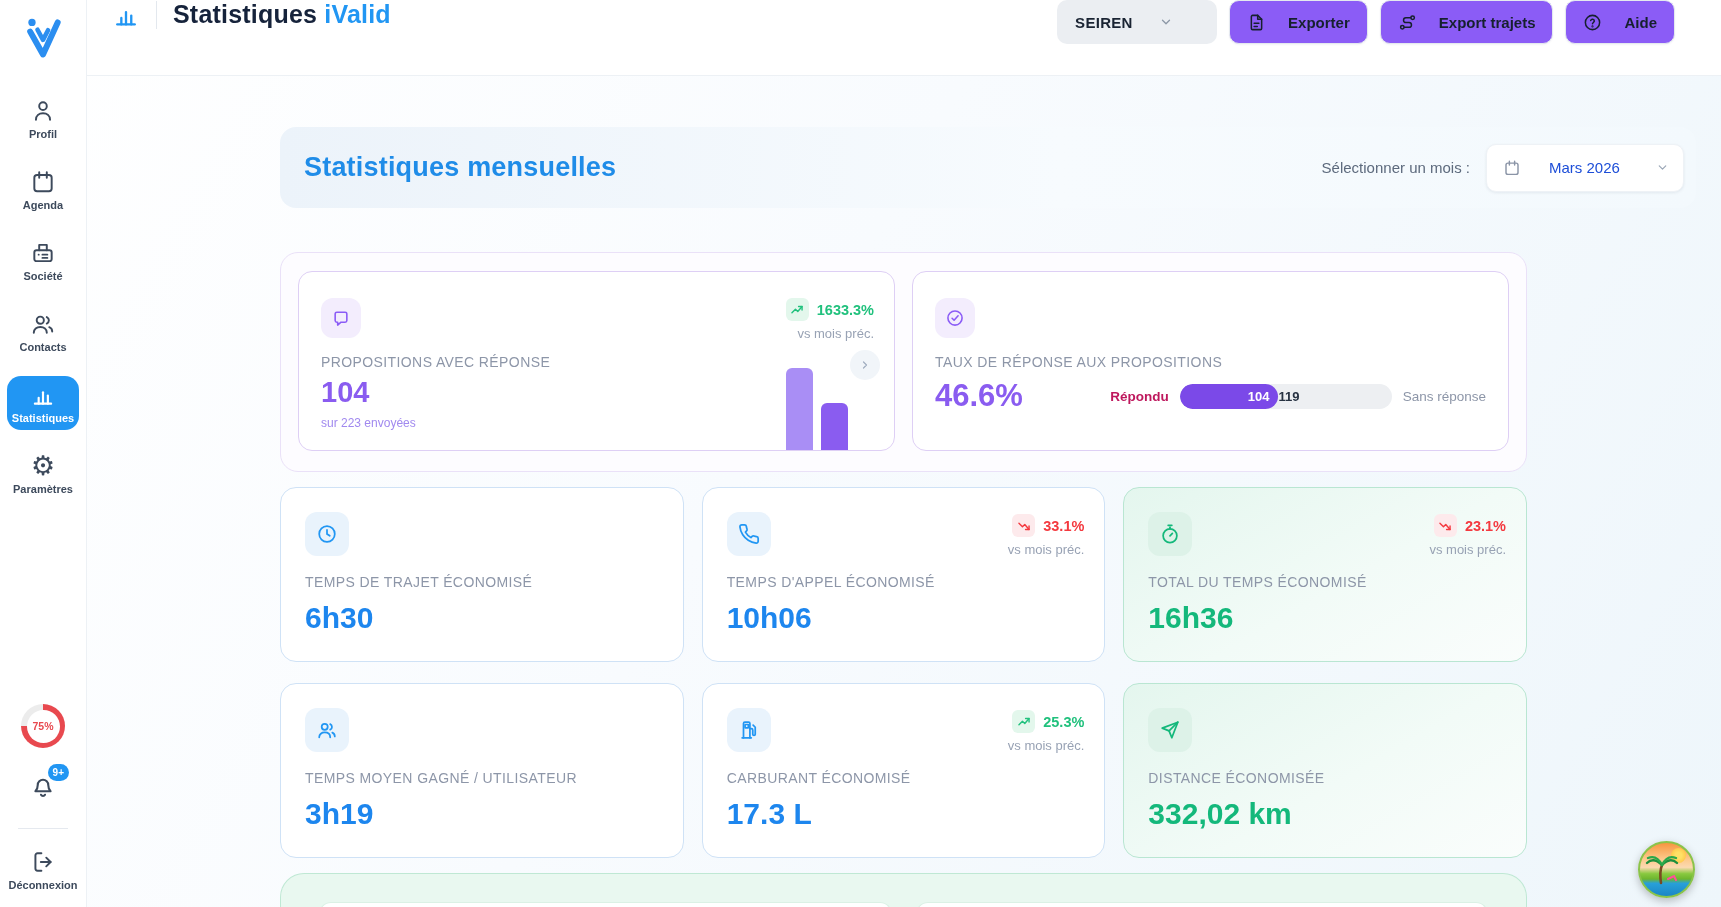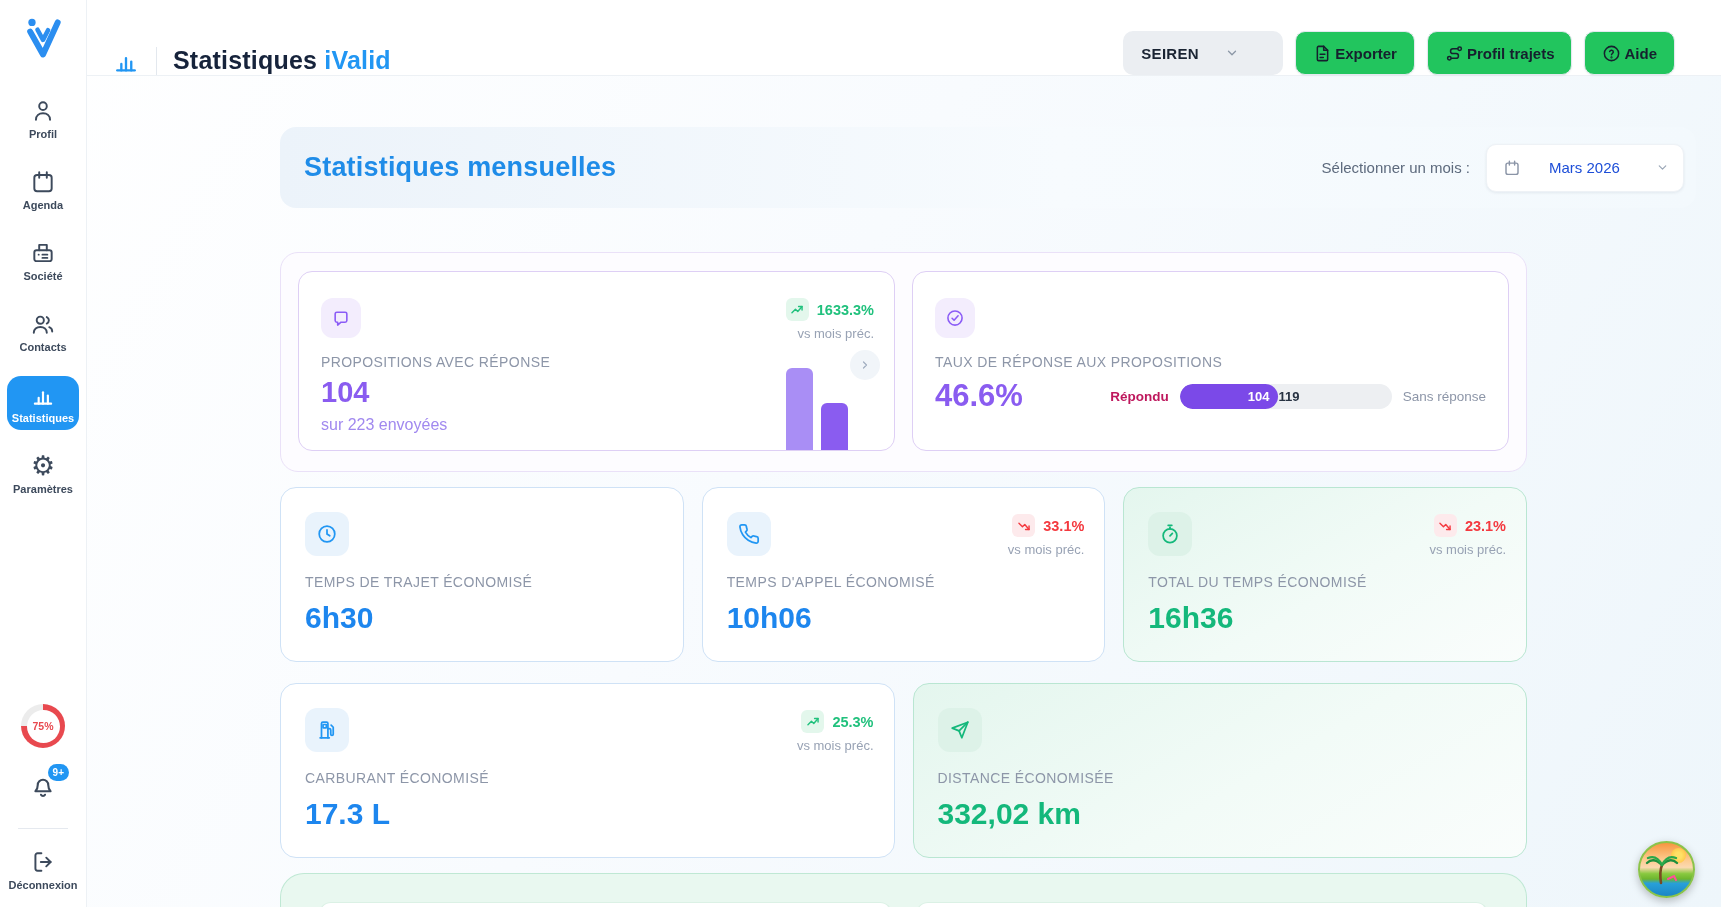--- a/index.html
+++ b/index.html
@@ -3,31 +3,31 @@
 <meta charset="utf-8">
 <style>
   html,body{margin:0;padding:0;background:#fff;}
   .page{position:relative;width:1721px;height:907px;overflow:hidden;
         font-family:"Liberation Sans","DejaVu Sans",sans-serif;
         background:linear-gradient(120deg,#ffffff 0%,#f8fbfe 45%,#eef6fb 100%);}
   svg{display:block;}
 
   
   .header{position:absolute;left:86px;top:0;right:0;height:75px;background:#fff;
-          border-bottom:1px solid #edf1f5;display:flex;align-items:flex-end;z-index:5;}
+          border-bottom:1px solid #edf1f5;display:flex;align-items:flex-start;z-index:5;}
   .title-wrap{display:flex;align-items:center;gap:16px;margin-left:26px;}
   .vdiv{width:1px;height:28px;background:#e3e8ee;}
   .page-title{font-size:25px;font-weight:bold;color:#16233b;letter-spacing:.2px;}
   .page-title .brand{color:#2196f3;}
   .header-actions{margin-left:auto;margin-right:46px;display:flex;align-items:center;gap:12px;}
   .select{min-width:128px;height:44px;background:#ebeef2;border-radius:10px;display:flex;
           align-items:center;gap:26px;padding:0 14px 0 18px;cursor:pointer;}
   .select span{font-size:15px;color:#1a2433;font-weight:600;letter-spacing:.3px;}
-  .hbtn{height:44px;background:#22c55e;border:1px solid #e4e9ef;border-radius:10px;display:flex;
-        align-items:center;gap:3px;padding:0 17px;font-size:15px;font-weight:bold;color:#16202e;
+  .hbtn{height:44px;background:#8b5cf6;border:1px solid #e4e9ef;border-radius:10px;display:flex;
+        align-items:center;gap:22px;padding:0 17px;font-size:15px;font-weight:bold;color:#16202e;
         box-shadow:0 1px 2px rgba(20,40,70,.05);cursor:pointer;font-family:inherit;}
 
   
   .sidebar{position:absolute;left:0;top:0;bottom:0;width:86px;background:#fff;z-index:6;
            border-right:1px solid #edf1f5;display:flex;flex-direction:column;align-items:center;}
   .logo-cell{height:75px;display:flex;align-items:center;justify-content:center;width:100%;}
   .nav-item{width:72px;margin-top:17px;display:flex;flex-direction:column;align-items:center;
             gap:4px;color:#3d4a5c;cursor:pointer;padding:6px 0;border-radius:14px;}
   .nav-item .nav-label{font-size:11px;font-weight:bold;}
   .nav-item.active{background:#2196f3;color:#fff;}
@@ -62,21 +62,21 @@
   .row1{height:220px;box-sizing:border-box;background:#fdfcff;border:1px solid #eae1f8;
         border-radius:18px;padding:18px 17px;display:flex;gap:17px;}
   .pcard{flex:1;height:180px;box-sizing:border-box;background:#fff;border:1px solid #decff5;
          border-radius:14px;padding:26px 22px 0;position:relative;}
   .icon-box{width:40px;height:40px;border-radius:12px;display:grid;place-items:center;}
   .purple-box{background:#f3edfd;}
   .blue-box{background:#e9f3fc;width:44px;height:44px;}
   .green-box{background:#ddf2e8;width:44px;height:44px;}
   .card-label{font-size:14px;color:#8d96a8;letter-spacing:.4px;margin-top:16px;}
   .pvalue{font-size:29px;font-weight:bold;color:#8a5cf0;margin-top:6px;}
-  .psub{font-size:16px;color:#a189ef;margin-top:7px;}
+  .psub{font-size:12px;color:#a189ef;margin-top:7px;}
   .trend{position:absolute;top:26px;right:20px;display:flex;flex-direction:column;align-items:flex-end;}
   .trend-row{display:flex;align-items:center;gap:8px;}
   .trend-ico{width:23px;height:23px;border-radius:6px;display:grid;place-items:center;}
   .t-up{background:#e3f7ec;}
   .t-down{background:#fdeaec;}
   .trend-val{font-size:14.5px;font-weight:bold;}
   .tv-up{color:#21c17d;}
   .tv-down{color:#f4393f;}
   .trend-cap{font-size:13px;color:#98a2b4;margin-top:5px;}
   .chev-circle{position:absolute;top:78px;right:14px;width:30px;height:30px;border-radius:50%;
@@ -235,21 +235,21 @@
             <path d="M9 13h6M9 17h4"></path>
         </svg>
         <span>Exporter</span>
       </button>
       <button class="hbtn">
         <svg width="19" height="19" viewBox="0 0 24 24" fill="none" stroke="#16202e" stroke-width="1.9" stroke-linecap="round">
           <circle cx="5.5" cy="18" r="2.2"></circle>
             <circle cx="18.5" cy="6" r="2.2"></circle>
           <path d="M8 18h6a3 3 0 0 0 0-6h-4a3 3 0 0 1 0-6h6"></path>
         </svg>
-        <span>Profil trajets</span>
+        <span>Export trajets</span>
       </button>
       <button class="hbtn">
         <svg width="19" height="19" viewBox="0 0 24 24" fill="none" stroke="#16202e" stroke-width="1.9" stroke-linecap="round">
           <circle cx="12" cy="12" r="9"></circle>
           <path d="M9.7 9.4a2.4 2.4 0 0 1 4.6.8c0 1.5-2.3 2-2.3 3.3"></path>
           <circle cx="12" cy="16.9" r="0.4" fill="#16202e"></circle>
         </svg>
         <span>Aide</span>
       </button>
     </div>
@@ -392,20 +392,32 @@
               </span>
               <span class="trend-val tv-down">23.1%</span>
             </div>
             <span class="trend-cap">vs mois préc.</span>
           </div>
         </div>
       </section>
 
       <section class="row3 second">
 
+        <div class="scard">
+          <div class="icon-box blue-box">
+            <svg width="22" height="22" viewBox="0 0 24 24" fill="none" stroke="#2196f3" stroke-width="1.9" stroke-linecap="round">
+              <circle cx="9.5" cy="8.5" r="3.3"></circle>
+                <path d="M3.5 20c0-3.4 2.6-5.3 6-5.3s6 1.9 6 5.3"></path>
+              <path d="M15.5 5.6a3.3 3.3 0 0 1 0 6"></path>
+                <path d="M17.8 14.9c1.7.7 2.7 2.2 2.7 4.1"></path>
+            </svg>
+          </div>
+          <div class="card-label">TEMPS MOYEN GAGNÉ / UTILISATEUR</div>
+          <div class="svalue">3h19</div>
+        </div>
 
         <div class="scard">
           <div class="icon-box blue-box">
             <svg width="22" height="22" viewBox="0 0 24 24" fill="none" stroke="#2196f3" stroke-width="1.9" stroke-linecap="round" stroke-linejoin="round">
               <path d="M4.5 20.5h10"></path>
                 <path d="M6 20.5V5a1.5 1.5 0 0 1 1.5-1.5h4A1.5 1.5 0 0 1 13 5v15.5"></path>
               <rect x="7.7" y="6" width="3.6" height="3.8" rx="0.5"></rect>
               <path d="M13 10.5h1.6a1.5 1.5 0 0 1 1.5 1.5v4.5a1.35 1.35 0 0 0 2.7 0V9l-2.3-2.3"></path>
             </svg>
           </div>

